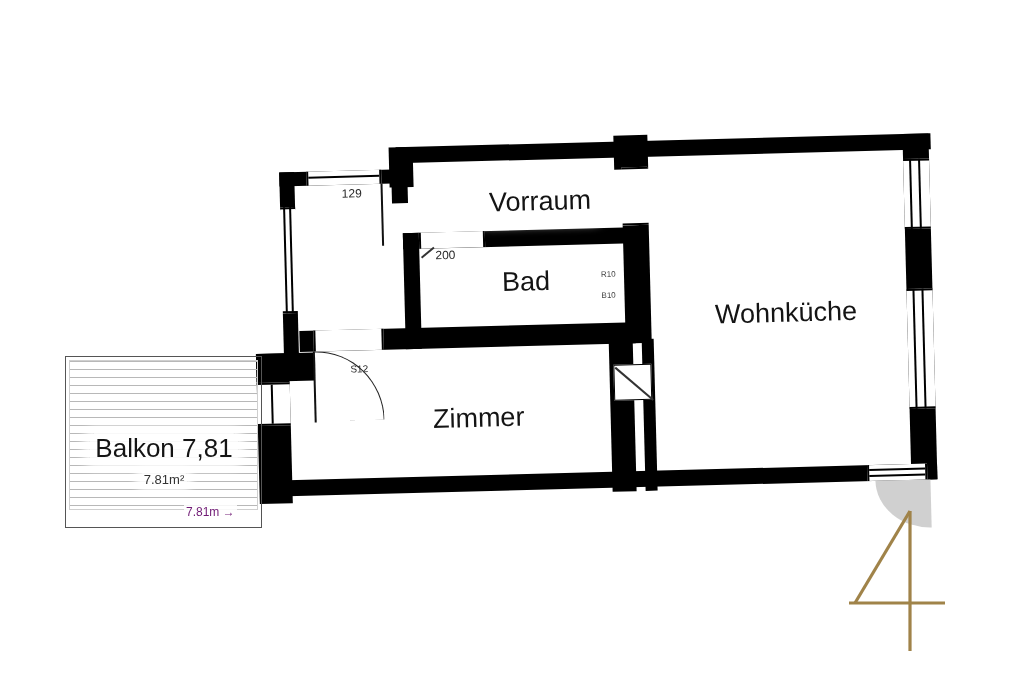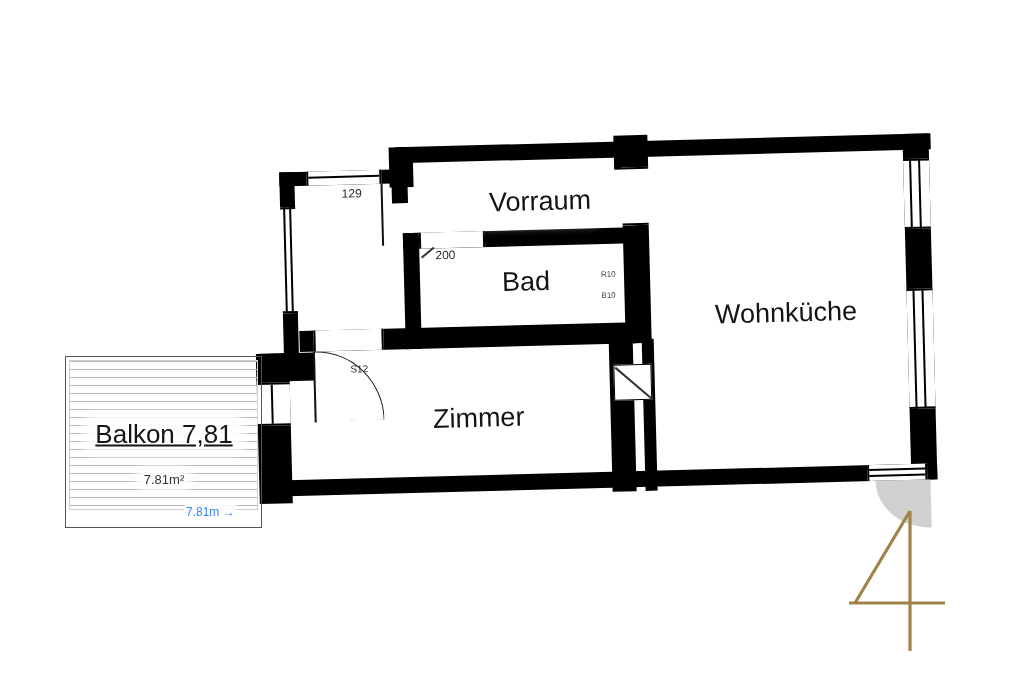--- a/index.html
+++ b/index.html
@@ -42,34 +42,33 @@
   .balcony{
     position:absolute;left:65px;top:356px;width:197px;height:172px;
     border:1.5px solid #555;box-sizing:border-box;
   }
   .hatch{
     position:absolute;left:3px;top:3px;right:3px;height:148px;
     border:1px solid #cfcfcf;
     background:repeating-linear-gradient(to bottom,#b8b8b8 0 1px,transparent 1px 8px);
   }
   .balkon-title{
-    position:absolute;left:98px;top:77px;transform:translate(-50%,-50%);
+    position:absolute;left:98px;top:91px;transform:translate(-50%,-50%);
     font-size:26px;color:#141414;white-space:nowrap;
     background:rgba(255,255,255,0.9);padding:0 6px;border-radius:8px;
     box-shadow:0 0 9px 6px rgba(255,255,255,0.9);
-    text-decoration:underline;
   }
   .balkon-area{
     position:absolute;left:98px;top:122px;transform:translate(-50%,-50%);
     font-size:13px;color:#333;
     background:rgba(255,255,255,0.9);padding:0 4px;border-radius:6px;
     box-shadow:0 0 7px 5px rgba(255,255,255,0.9);
   }
   .balkon-dim{
-    position:absolute;left:118px;top:148px;font-size:12px;color:#3b82f6;
+    position:absolute;left:118px;top:148px;font-size:12px;color:#701a75;
     background:rgba(255,255,255,0.85);padding:0 2px;white-space:nowrap;
   }
   .logo{position:absolute;left:848px;top:503px;}
 </style>
 </head>
 <body>
 
 <div class="plan">
 
   <div class="w" style="left:145px;top:20px;width:535px;height:16px;"></div>

